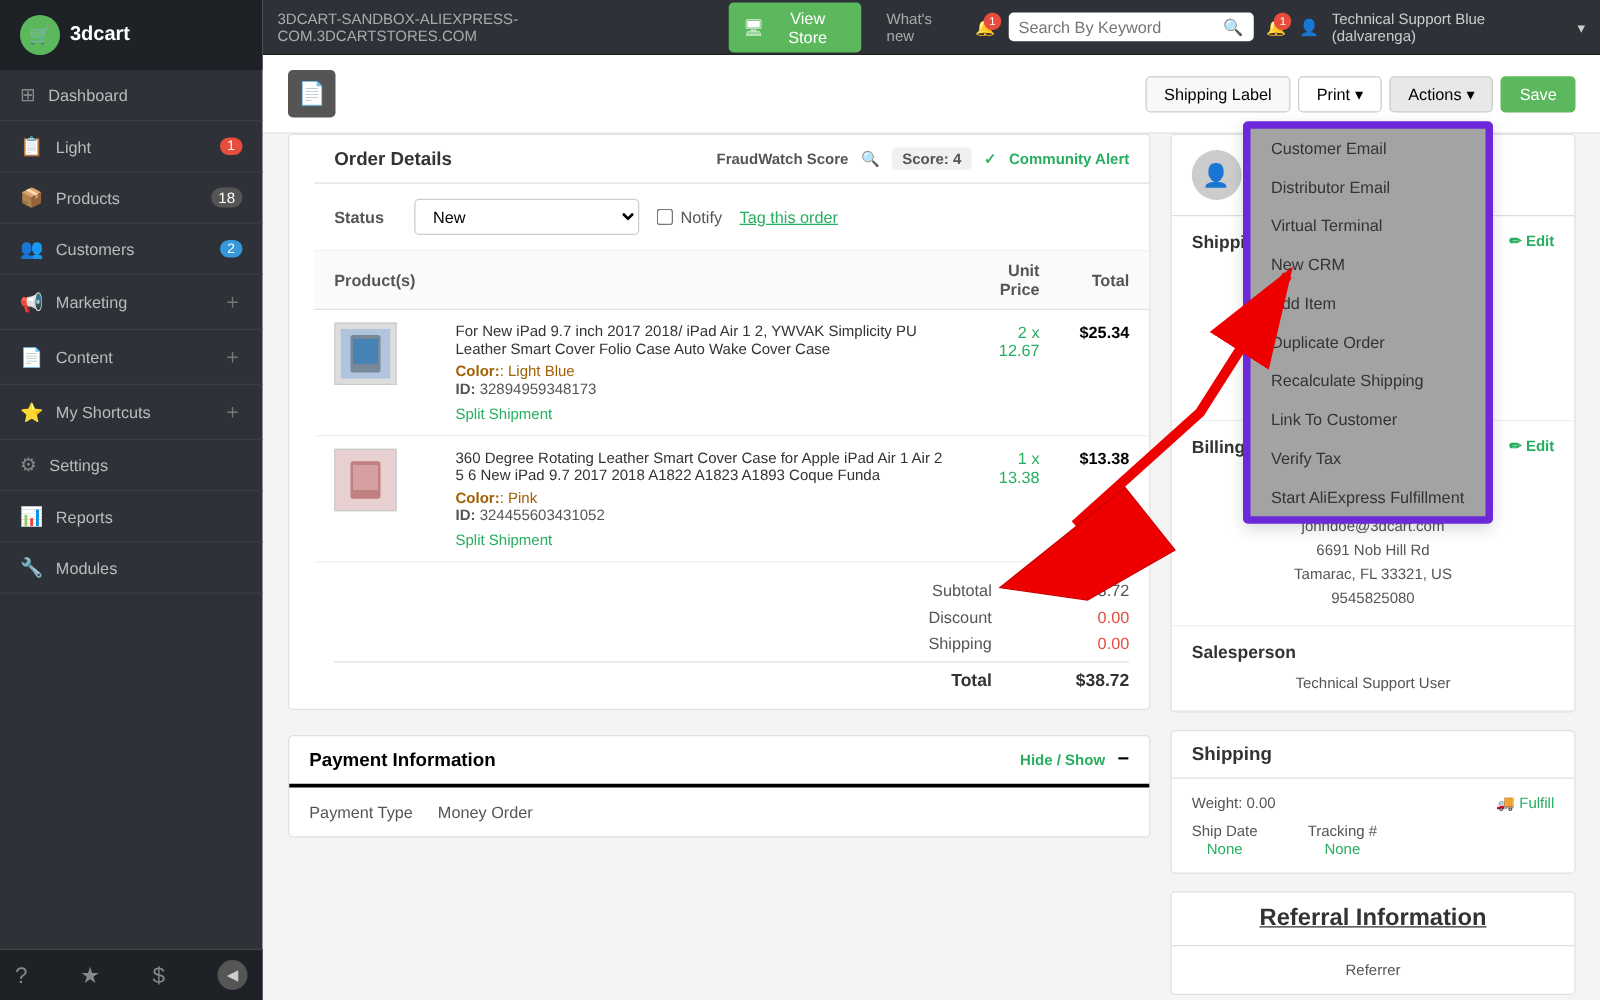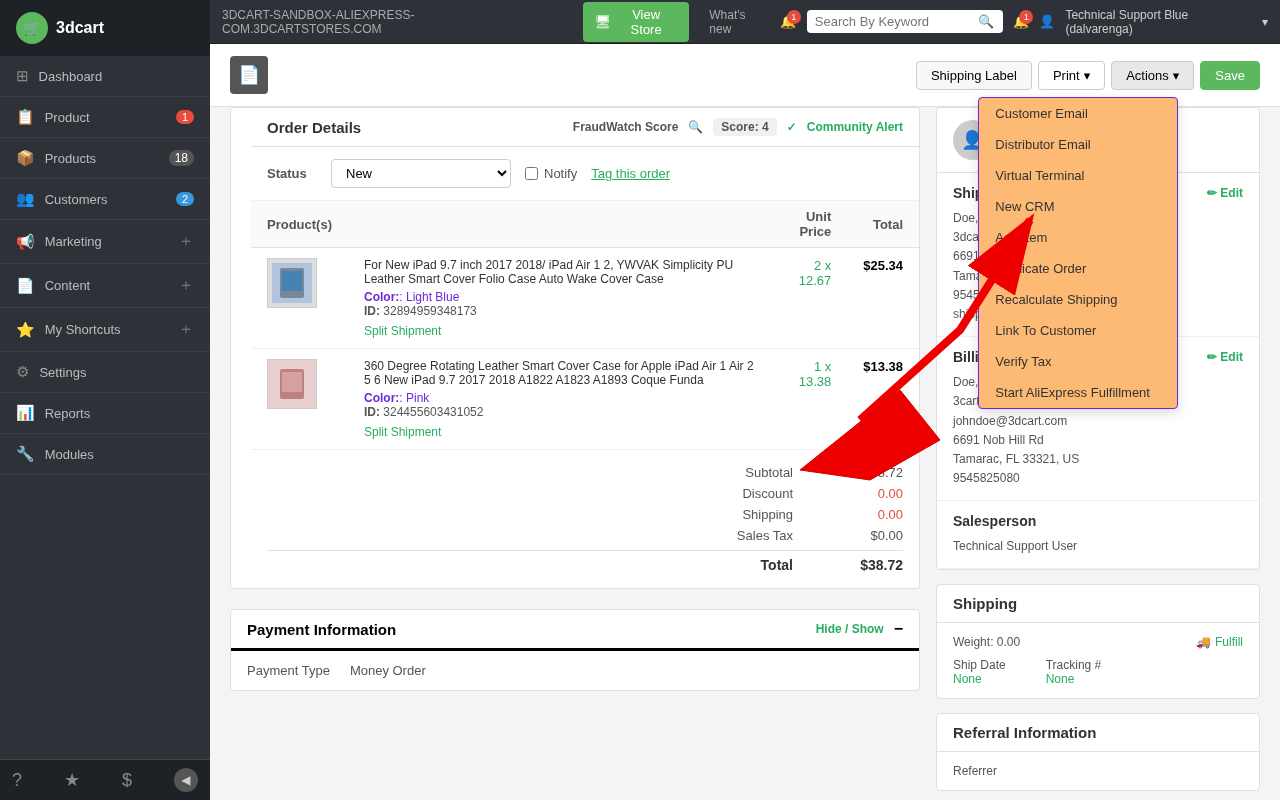--- a/index.html
+++ b/index.html
@@ -124,43 +124,43 @@
     .header-actions { margin-left: auto; display: flex; gap: 6px; position: relative; padding-left: 10px; }
     .btn { border: 1px solid #ccc; background: white; border-radius: 4px; padding: 6px 14px; cursor: pointer; font-size: 13px; }
     .btn-default { background: #f8f8f8; }
     .btn-primary { background: #5cb85c; color: white; border-color: #5cb85c; }
     .btn-action { background: #e8e8e8; }
     .btn-dropdown { display: flex; align-items: center; gap: 4px; }
 
     
     .dropdown-menu {
       position: absolute;
-      top: 36px; right: 16px;
-      background: #fdba74;
-      border: 1px solid #6d28d9;
+      top: 36px; right: 0;
+      background: #a3a3a3;
+      border: 6px solid #6d28d9;
       border-radius: 4px;
       box-shadow: 0 4px 12px rgba(0,0,0,0.15);
       min-width: 200px;
       z-index: 100;
     }
     .dropdown-menu .menu-item {
       padding: 8px 16px;
       cursor: pointer;
       color: #333;
       font-size: 13px;
     }
 
     
     .order-details {
       display: flex;
       gap: 16px;
       padding: 0 20px 20px;
     }
     .order-main { flex: 1; }
-    .order-side { width: 324px; }
+    .order-side { width: 324px; text-align: center; }
 
     .section-card {
       background: white;
       border: 1px solid #e0e0e0;
       border-radius: 4px;
       margin-bottom: 20px;
       padding-left: 20px;
     }
     .section-header {
       padding: 10px 16px;
@@ -190,21 +190,21 @@
     .products-table th {
       text-align: left; padding: 8px 16px;
       border-bottom: 1px solid #e0e0e0;
       color: #555; font-weight: bold; background: #fafafa;
     }
     .products-table th.right { text-align: right; }
     .products-table td { padding: 10px 16px; vertical-align: top; border-bottom: 1px solid #f0f0f0; }
     .product-img { width: 50px; height: 50px; background: #ddd; border: 1px solid #ccc; display: flex; align-items: center; justify-content: center; overflow: hidden; }
     .product-img svg { width: 40px; height: 40px; }
     .product-name { font-size: 12px; color: #333; margin-bottom: 4px; }
-    .product-color { color: #6d28d9; font-size: 12px; }
+    .product-color { color: #a16207; font-size: 12px; }
     .product-color span { font-weight: bold; }
     .product-id { color: #555; font-size: 12px; }
     .product-id span { font-weight: bold; }
     .split-shipment { color: #27ae60; font-size: 12px; cursor: pointer; margin-top: 6px; display: block; }
     .price-col { text-align: right; color: #27ae60; font-size: 13px; }
     .total-col { text-align: right; font-size: 13px; font-weight: bold; }
 
     
     .totals-area { padding: 12px 16px; }
     .total-row { display: flex; justify-content: flex-end; gap: 40px; padding: 3px 0; font-size: 13px; color: #555; }
@@ -240,21 +240,21 @@
 
     .shipping-card { background: white; border: 1px solid #e0e0e0; border-radius: 4px; margin-bottom: 14px; }
     .shipping-card-header { padding: 10px 16px; font-size: 15px; font-weight: bold; color: #333; border-bottom: 1px solid #e0e0e0; display: flex; justify-content: space-between; align-items: center; }
     .shipping-body { padding: 12px 16px; }
     .shipping-row { display: flex; justify-content: space-between; margin-bottom: 9px; font-size: 12px; color: #555; }
     .shipping-row-dates { display: flex; gap: 40px; font-size: 12px; color: #555; margin-top: 6px; }
     .ship-val { color: #27ae60; }
     .ship-none { color: #27ae60; }
 
     .referral-card { background: white; border: 1px solid #e0e0e0; border-radius: 4px; }
-    .referral-header { padding: 10px 16px; font-size: 15px; font-weight: bold; color: #333; border-bottom: 1px solid #e0e0e0; }
+    .referral-header { padding: 10px 16px; font-size: 19px; font-weight: bold; color: #333; border-bottom: 1px solid #e0e0e0; text-decoration: underline; }
     .referral-body { padding: 12px 16px; font-size: 12px; color: #555; }
 
     
     .arrow-overlay {
       position: fixed;
       top: 0; left: 0;
       width: 1280px; height: 800px;
       pointer-events: none;
       z-index: 999;
     }
@@ -273,21 +273,21 @@
 
   <div class="nav-item">
     <div class="nav-left">
       <span class="nav-icon">⊞</span>
       <span>Dashboard</span>
     </div>
   </div>
   <div class="nav-item">
     <div class="nav-left">
       <span class="nav-icon">📋</span>
-      <span>Product</span>
+      <span>Light</span>
     </div>
     <span class="badge">1</span>
   </div>
   <div class="nav-item">
     <div class="nav-left">
       <span class="nav-icon">📦</span>
       <span>Products</span>
     </div>
     <span class="badge-gray" style="background:#555;color:white;border-radius:10px;padding:1px 6px;font-size:12px;">18</span>
   </div>
@@ -497,24 +497,20 @@
               <span class="t-val">$38.72</span>
             </div>
             <div class="total-row">
               <span class="t-label">Discount</span>
               <span class="t-val total-zero">0.00</span>
             </div>
             <div class="total-row">
               <span class="t-label">Shipping</span>
               <span class="t-val total-zero">0.00</span>
             </div>
-            <div class="total-row">
-              <span class="t-label">Sales Tax</span>
-              <span class="t-val">$0.00</span>
-            </div>
             <div class="total-row grand">
               <span class="t-label">Total</span>
               <span class="t-val">$38.72</span>
             </div>
           </div>
         </div>
 
         <div class="payment-section">
           <div class="payment-header">
             <span>Payment Information</span>

